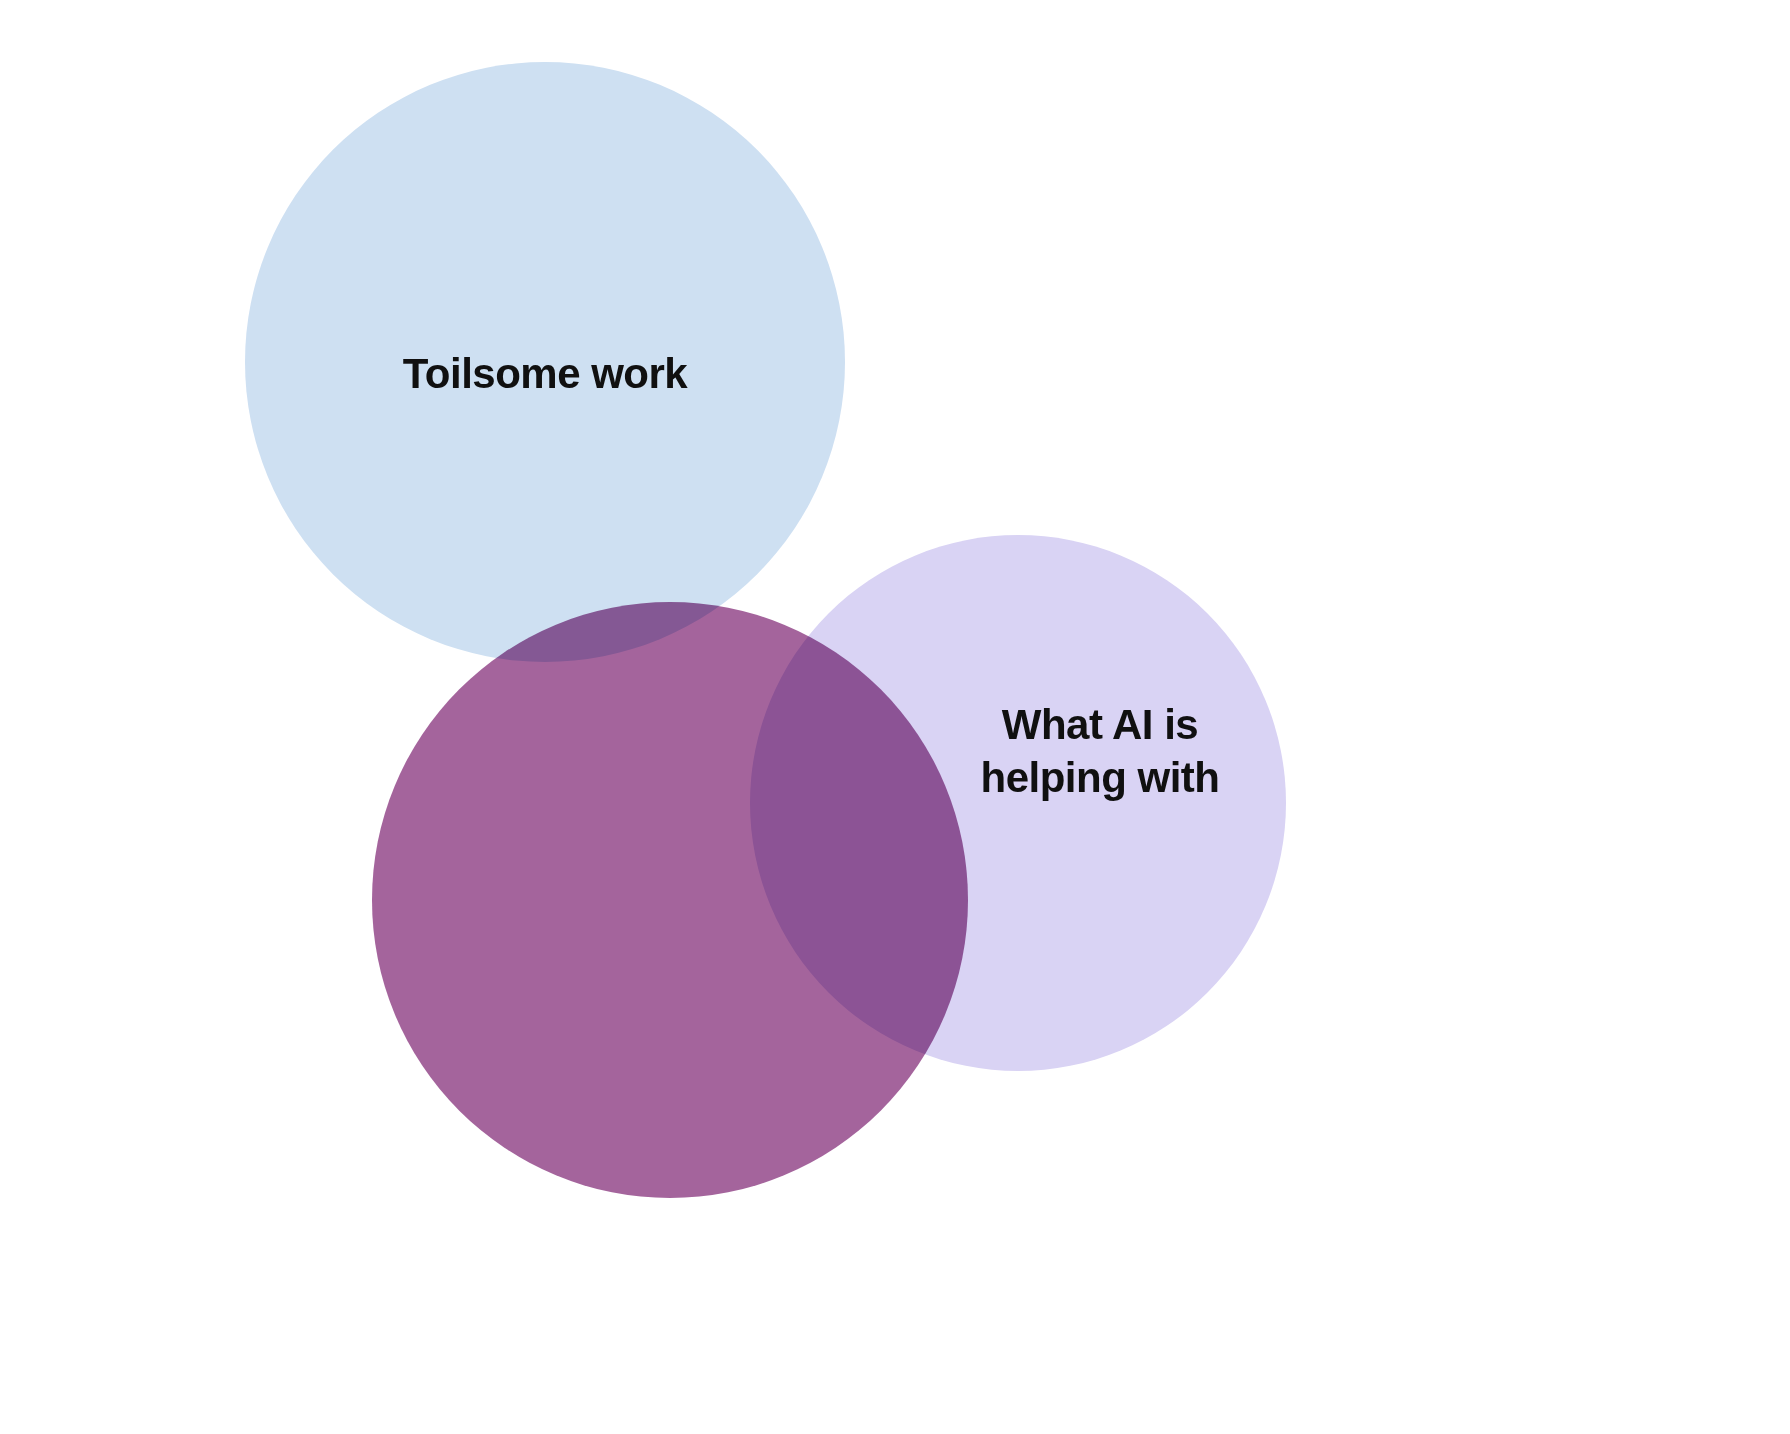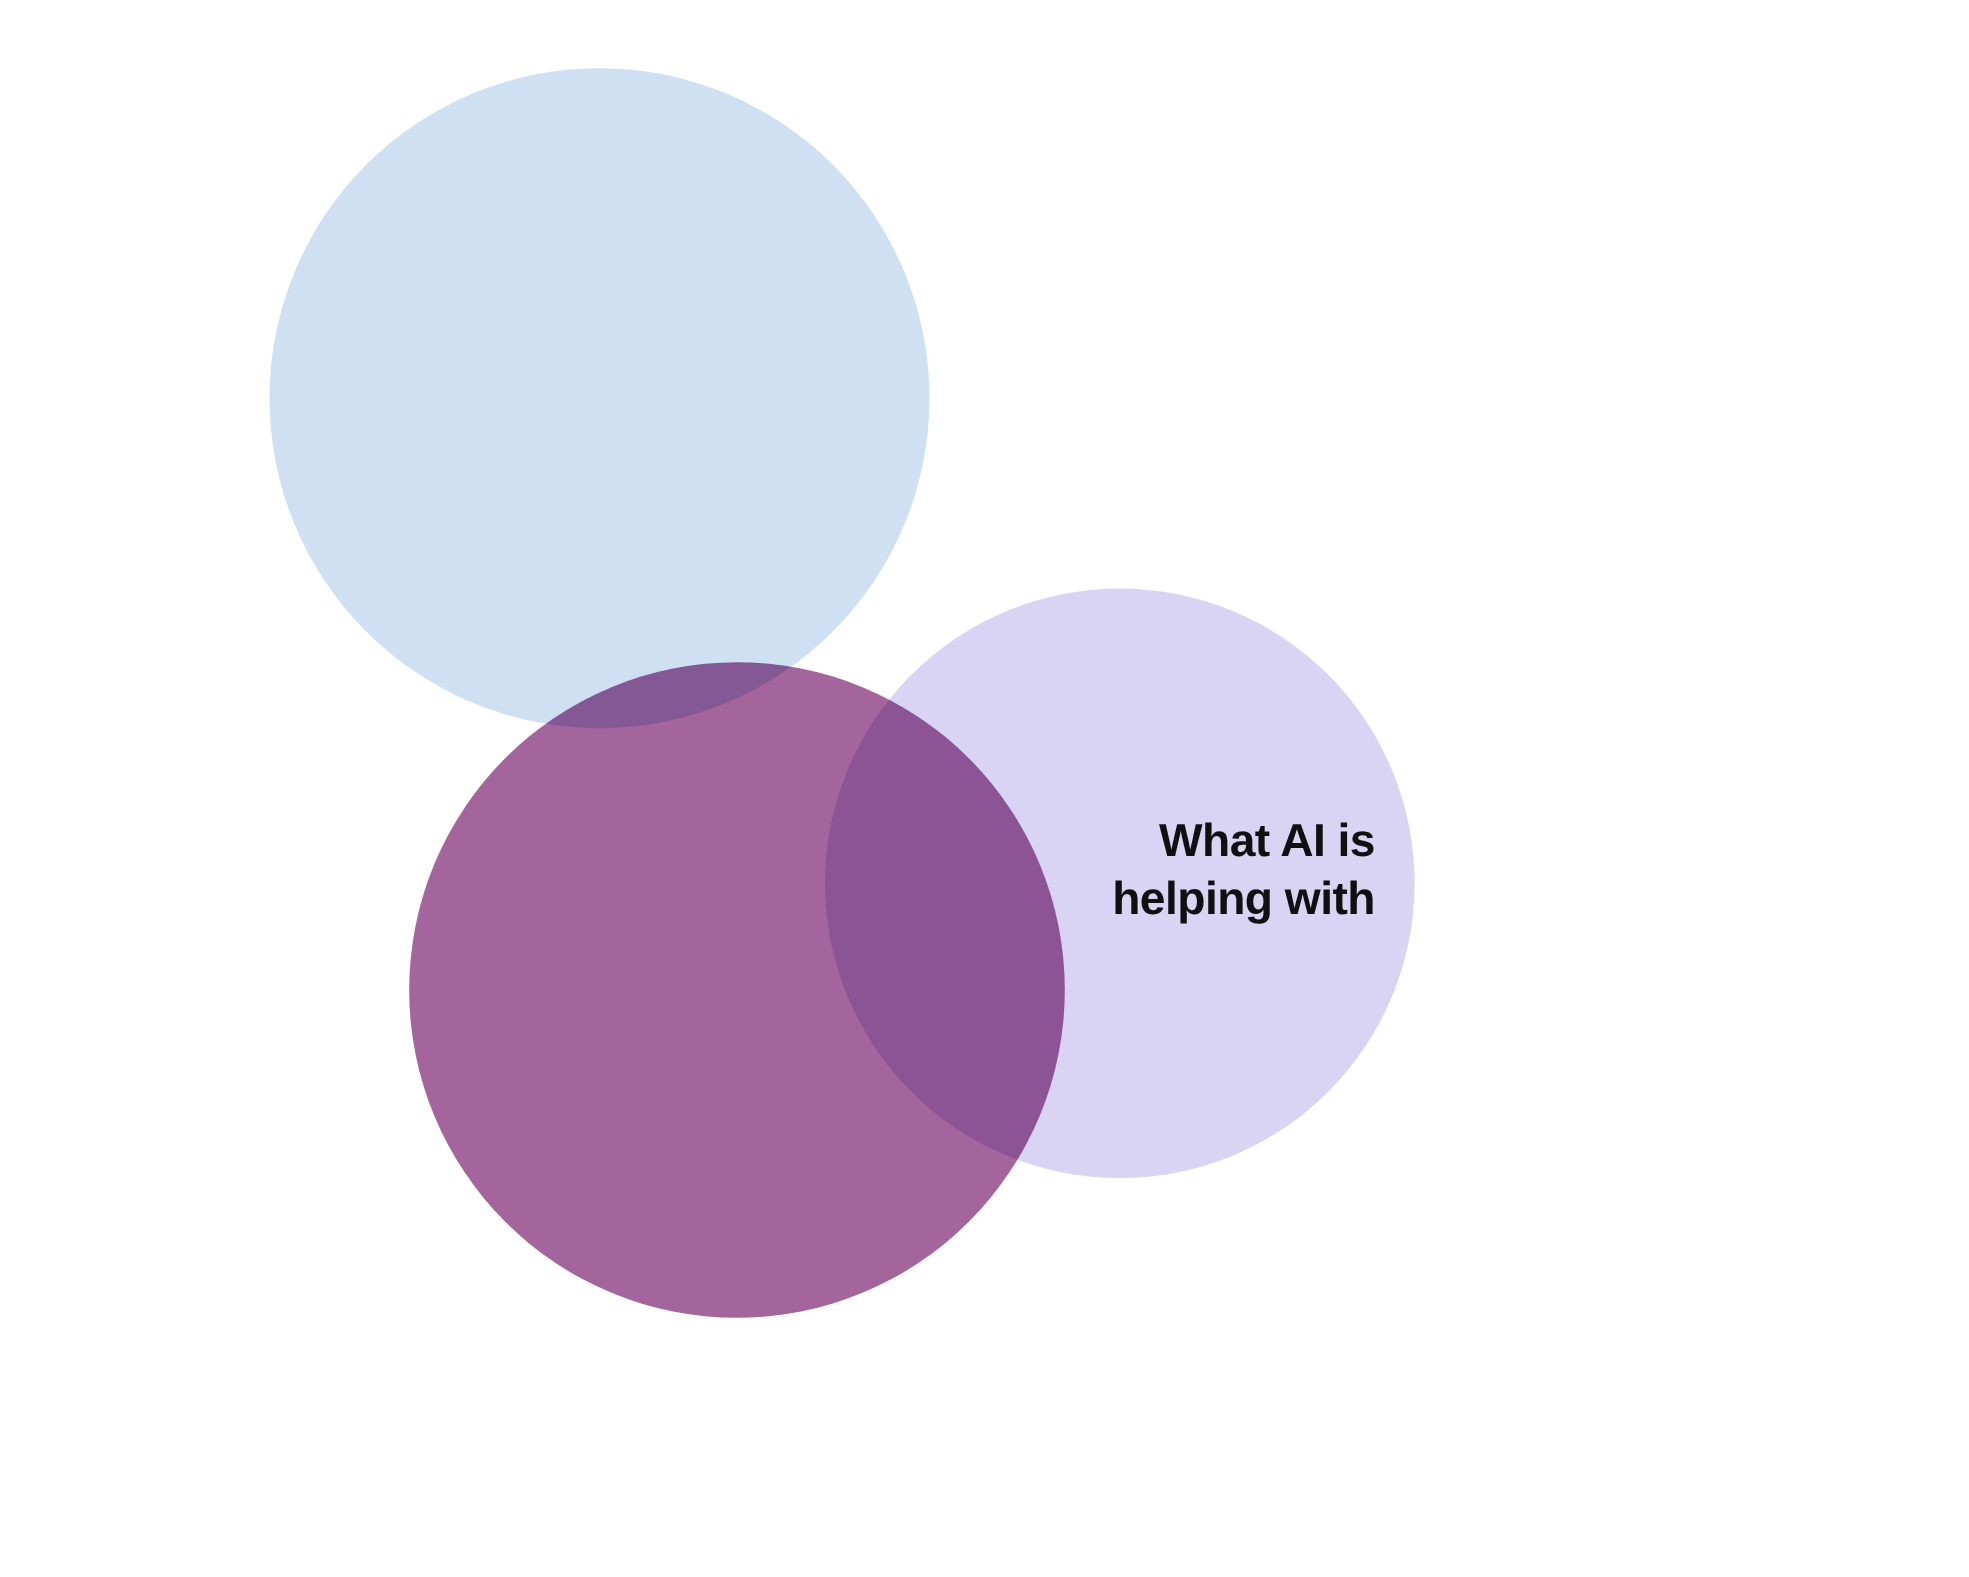--- a/index.html
+++ b/index.html
@@ -48,38 +48,38 @@
     text-align: center;
     letter-spacing: -0.5px;
   }
   .label-toilsome {
     left: 345px;
     top: 348px;
     width: 400px;
   }
   .label-ai {
     left: 950px;
-    top: 738px;
+    top: 699px;
     width: 300px;
-    text-align: right;
   }
   .label-valuable {
     left: 465px;
     top: 882px;
     width: 400px;
   }
 </style>
 </head>
 <body>
 
 <div class="canvas">
 
   <div class="circle circle-toilsome" style="background-color: rgb(206, 224, 242);"></div>
 
   <div class="circle circle-ai" style="background-color: rgb(217, 211, 244);"></div>
 
   <div class="circle circle-valuable" style="background-color: rgb(164, 100, 156);"></div>
 
+  <div class="label label-toilsome">Toilsome work</div>
 
   <div class="label label-ai">What AI is helping with</div>
 
 
 </div>
 
 </body></html>

